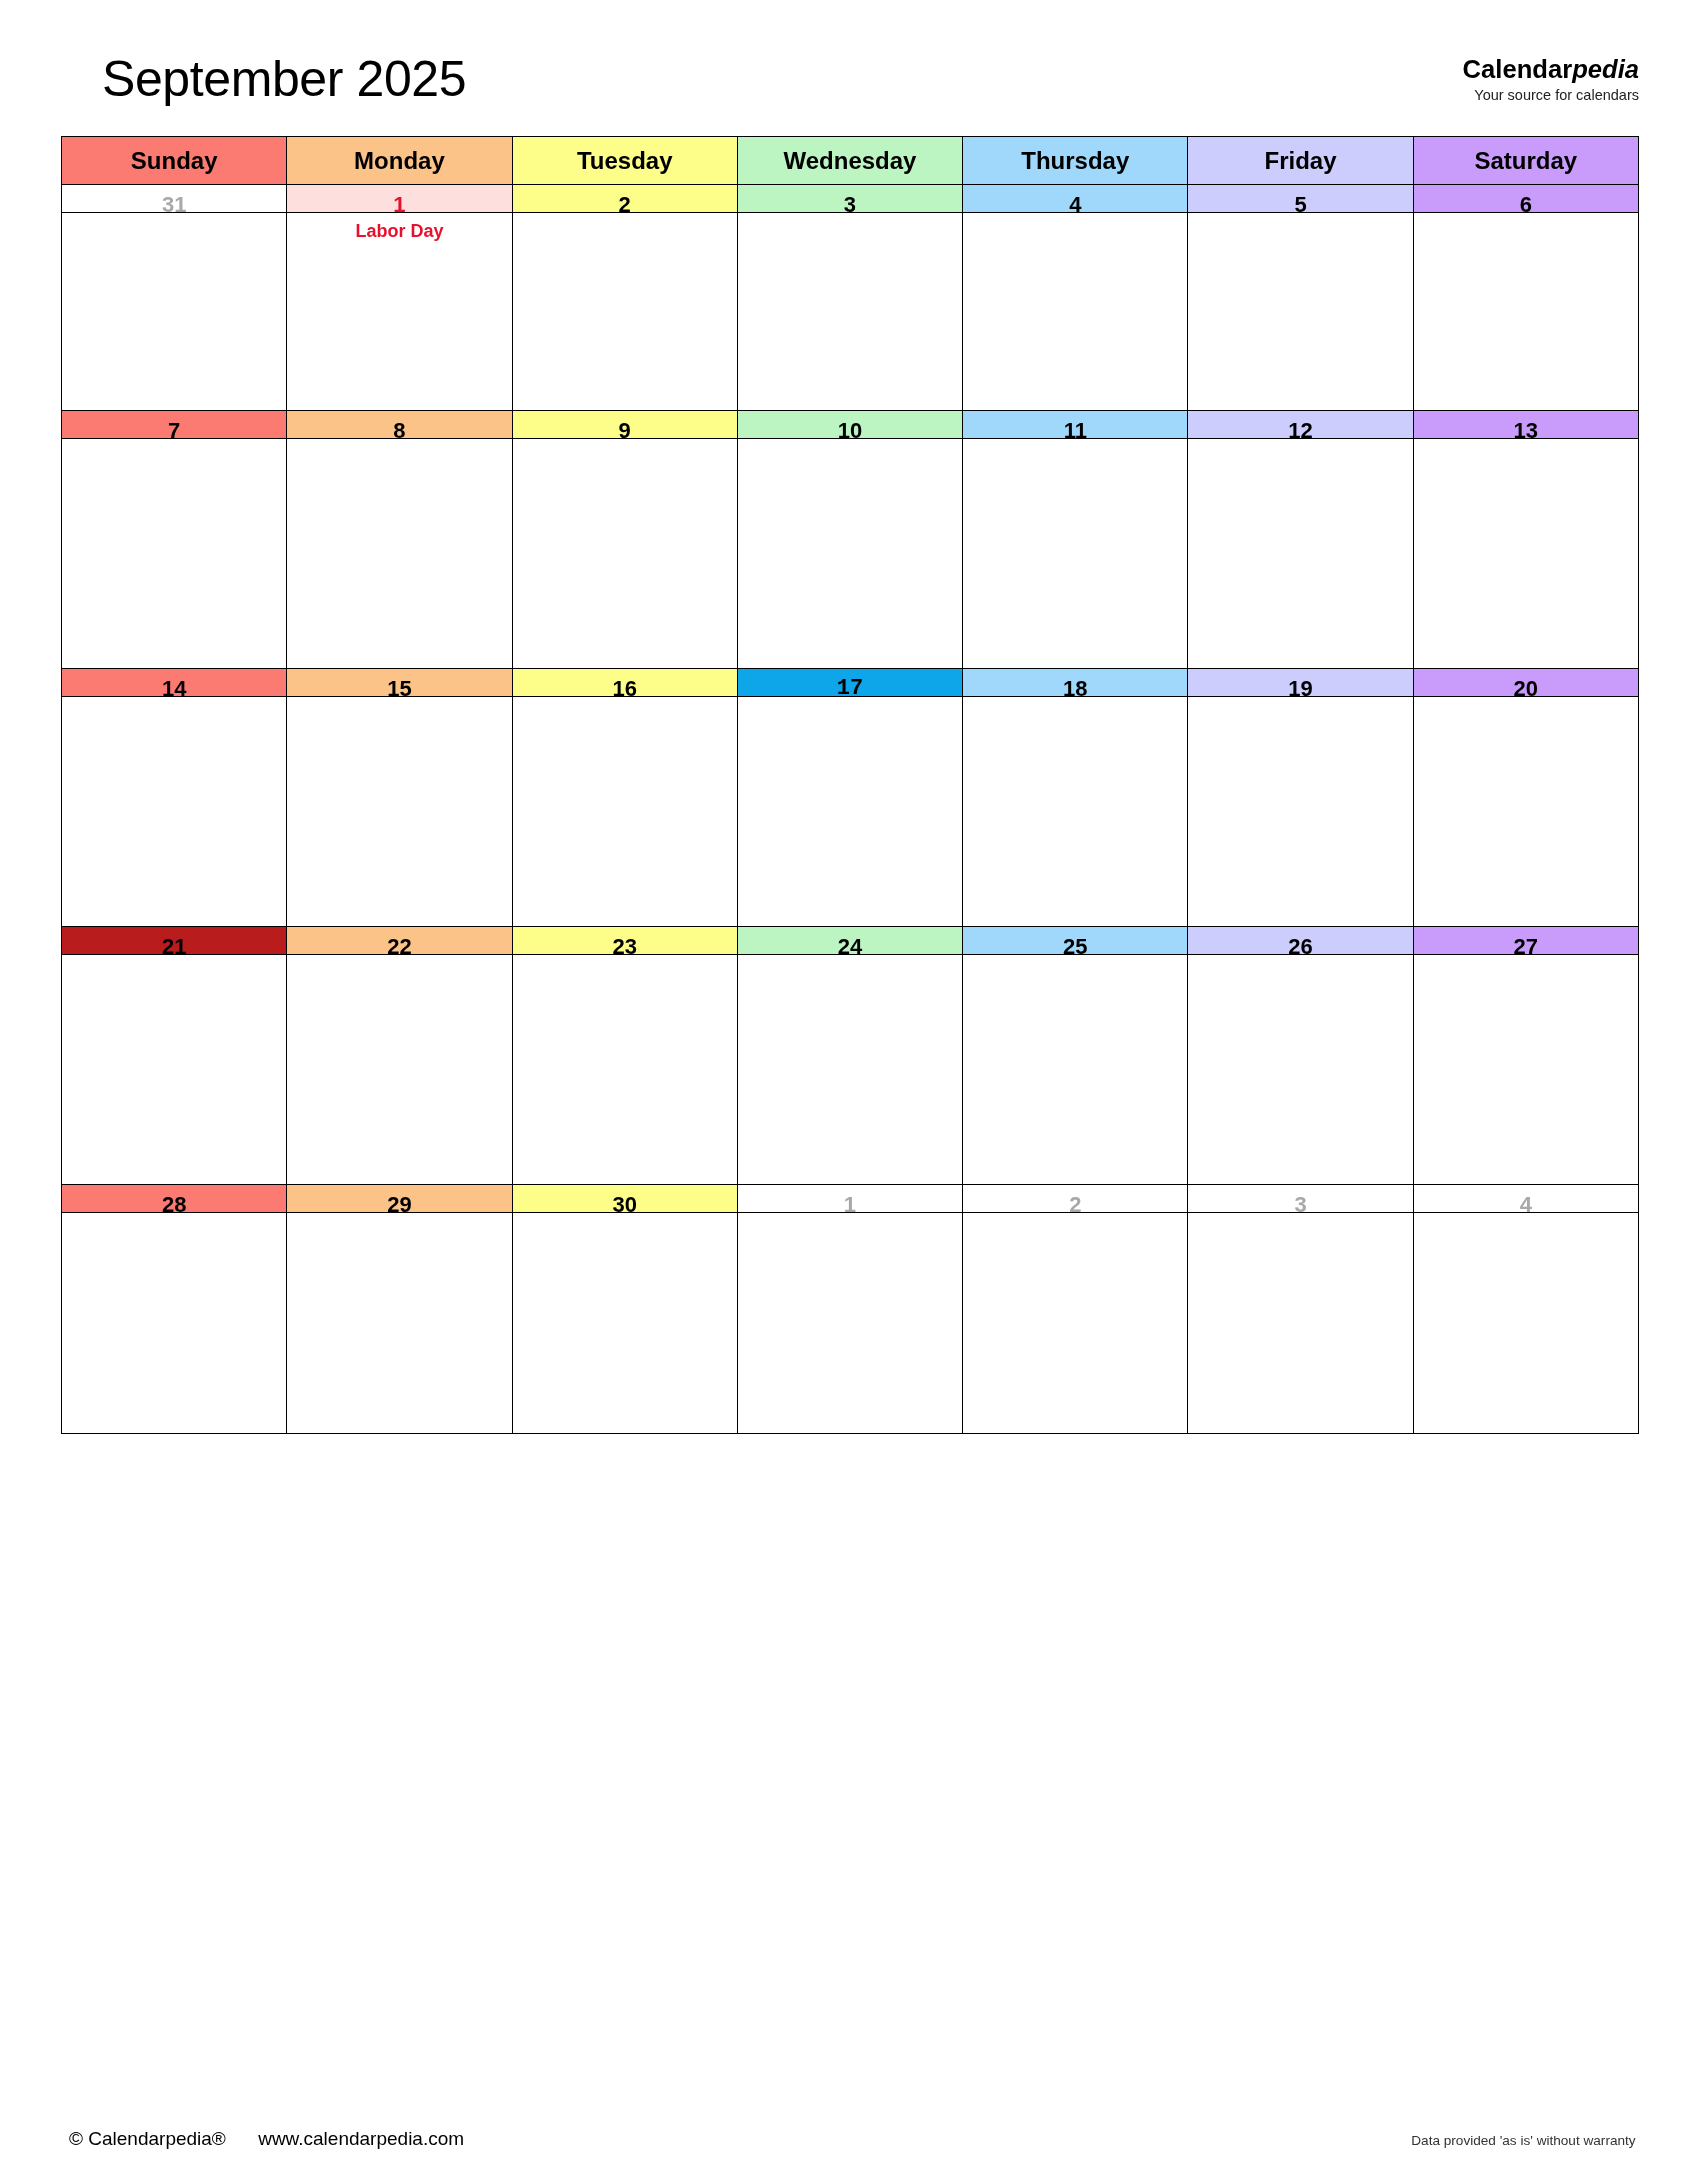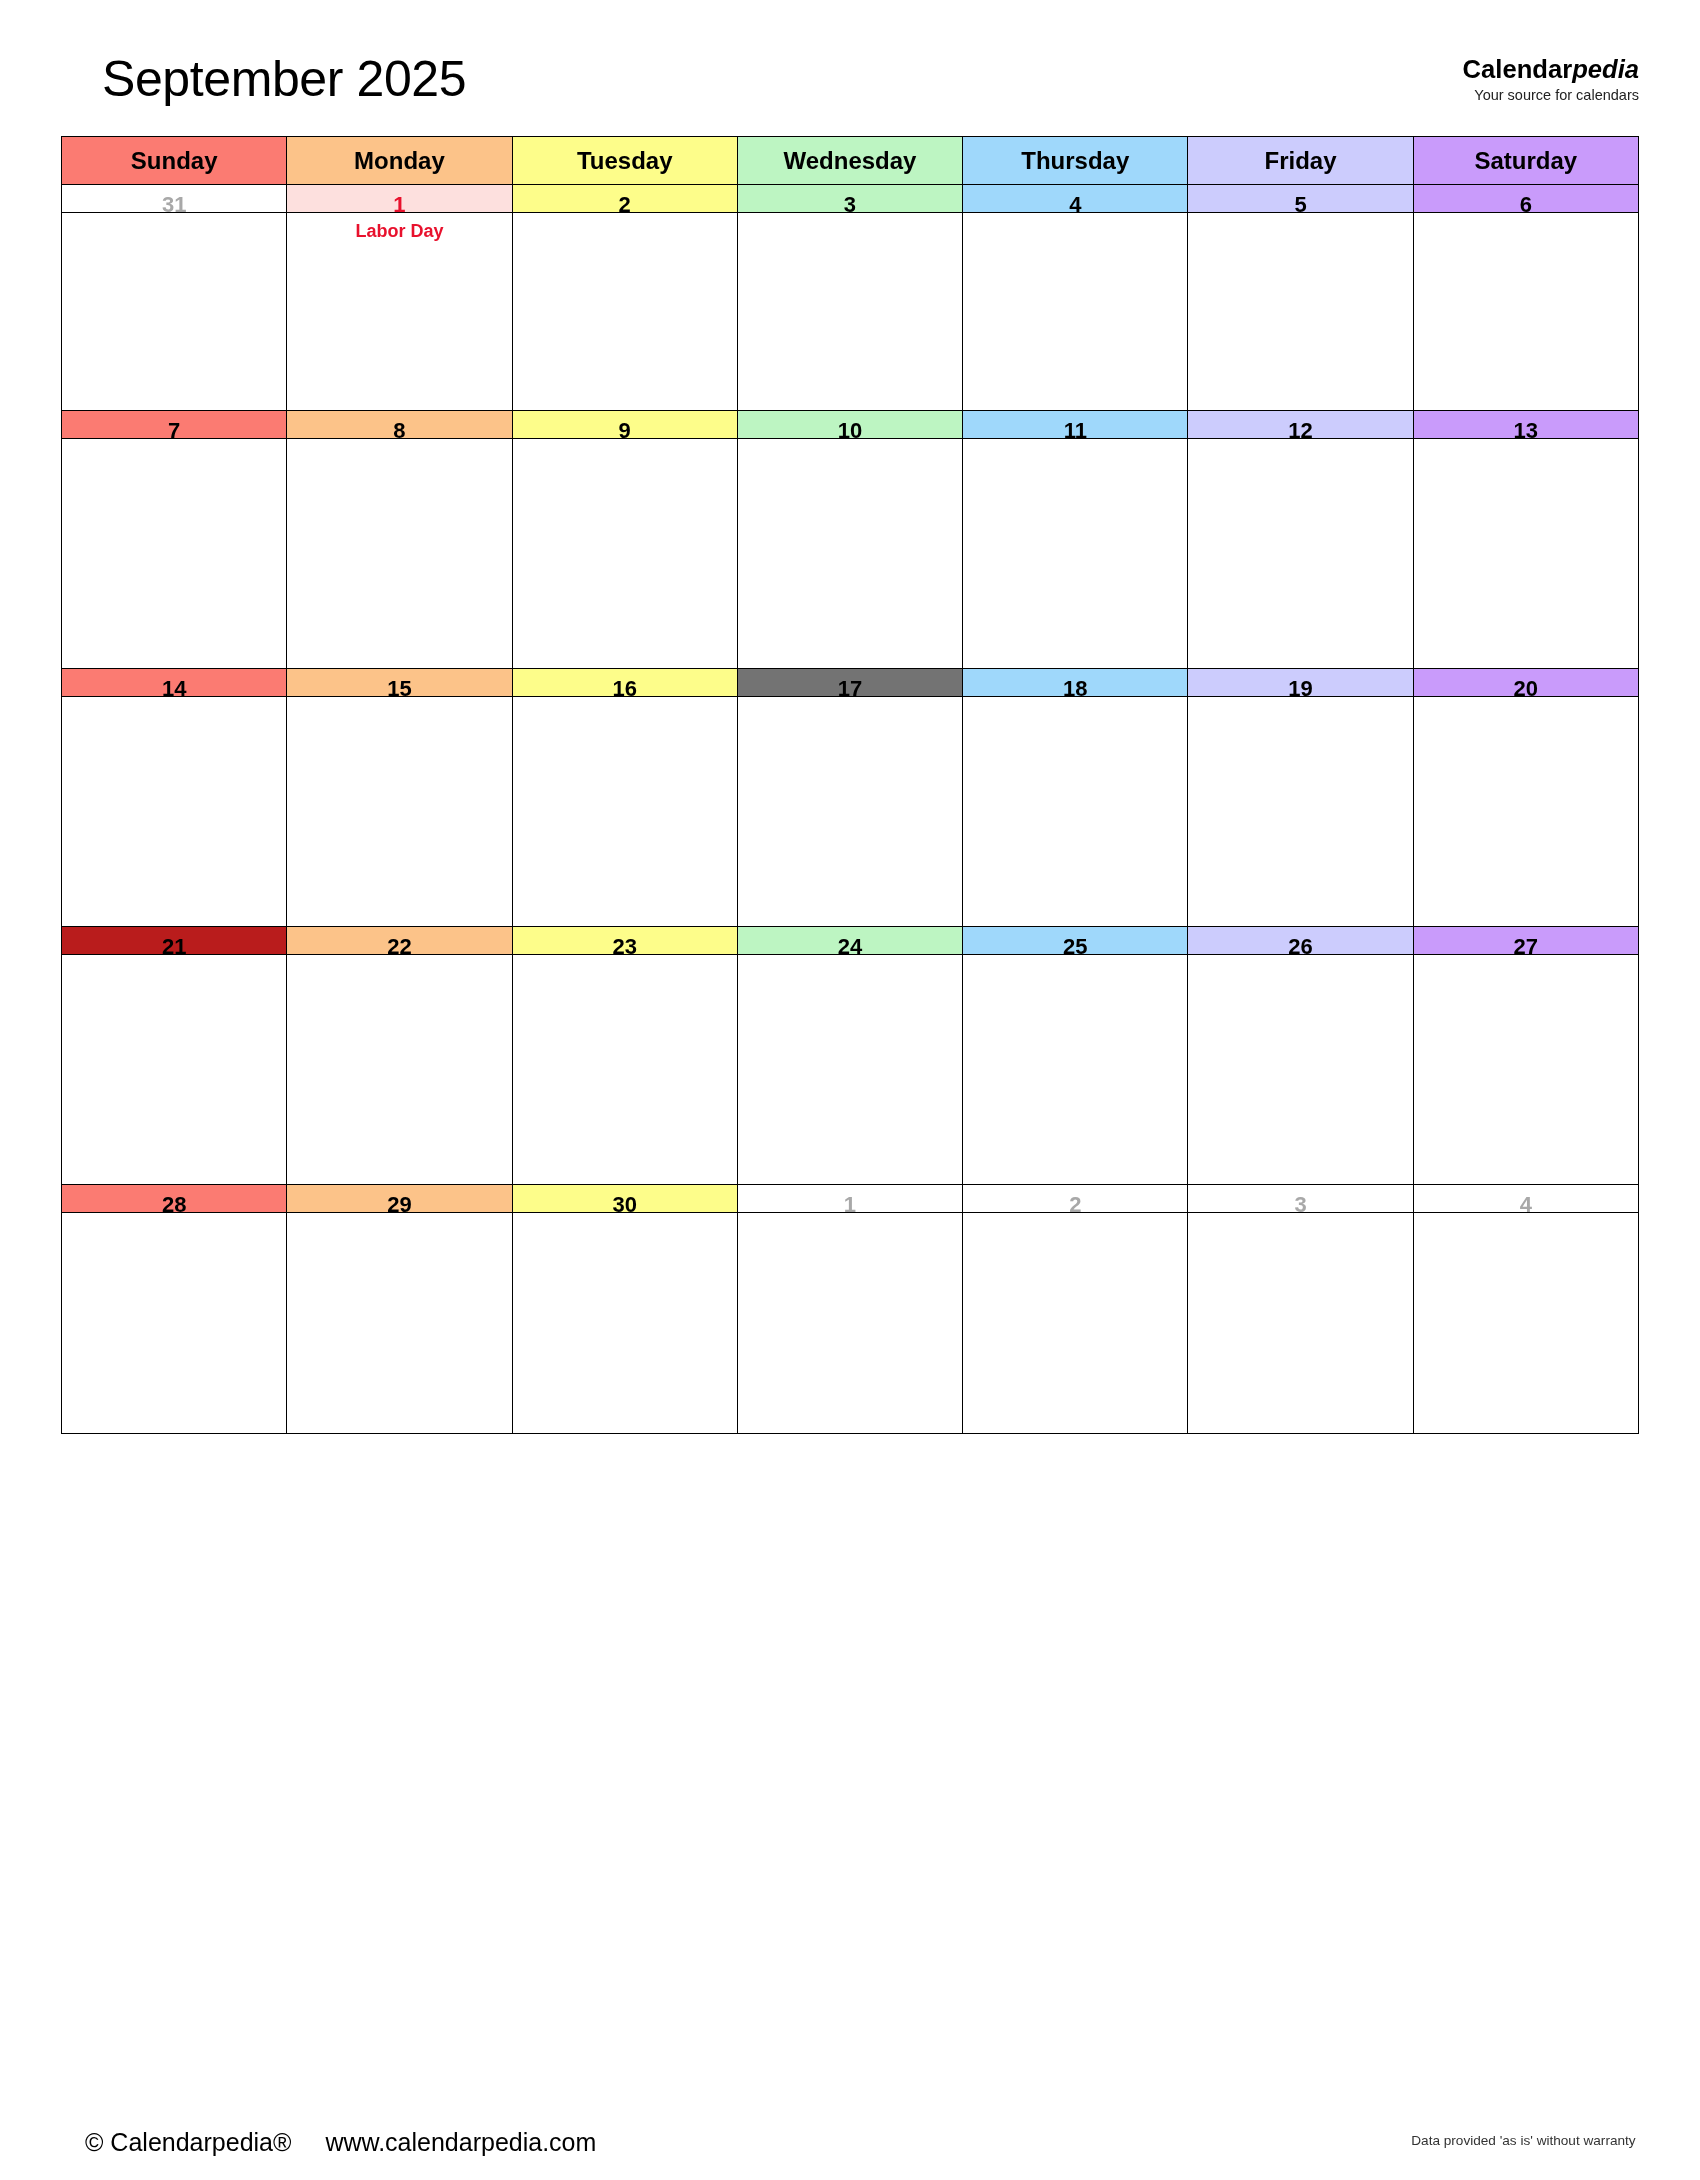--- a/index.html
+++ b/index.html
@@ -133,23 +133,23 @@
   
   .footer {
     position: absolute;
     left: 61px;
     top: 2128px;
     width: 1578px;
     height: 34px;
   }
   .footer-left {
     position: absolute;
-    left: 24px;
+    left: 8px;
     top: 0;
-    font-size: 25px;
+    font-size: 19px;
     white-space: nowrap;
   }
   .footer-left .site {
     margin-left: 27px;
   }
   .footer-right {
     position: absolute;
     right: 3.4px;
     top: 5.1px;
     font-size: 13.6px;
@@ -215,21 +215,21 @@
         <div class="cell h-std"></div>
         <div class="cell h-std"></div>
         <div class="cell h-std"></div>
         <div class="cell h-std"></div>
         <div class="cell h-std"></div>
       </div>
       <div class="row row-dates">
         <div class="cell" style="background: rgb(251, 123, 114);">14</div>
         <div class="cell" style="background: rgb(252, 195, 137);">15</div>
         <div class="cell" style="background: rgb(253, 253, 138);">16</div>
-        <div class="cell" style="background: #737373;">17</div>
+        <div class="cell" style="background: #0ea5e9; font-family: Liberation Mono, monospace;">17</div>
         <div class="cell" style="background: rgb(159, 216, 251);">18</div>
         <div class="cell" style="background: rgb(204, 204, 253);">19</div>
         <div class="cell" style="background: rgb(201, 155, 251);">20</div>
       </div>
       <div class="row row-content">
         <div class="cell h-std"></div>
         <div class="cell h-std"></div>
         <div class="cell h-std"></div>
         <div class="cell h-std"></div>
         <div class="cell h-std"></div>

